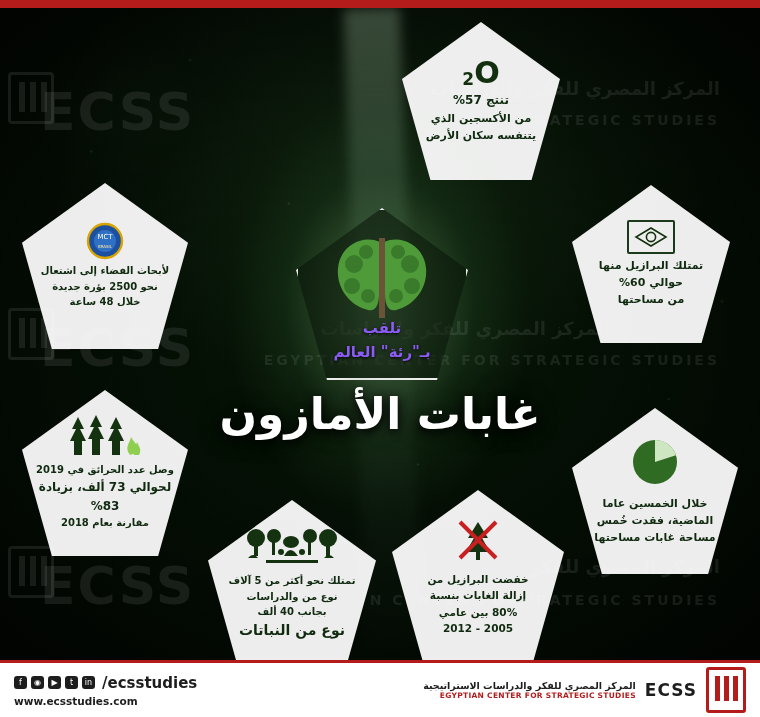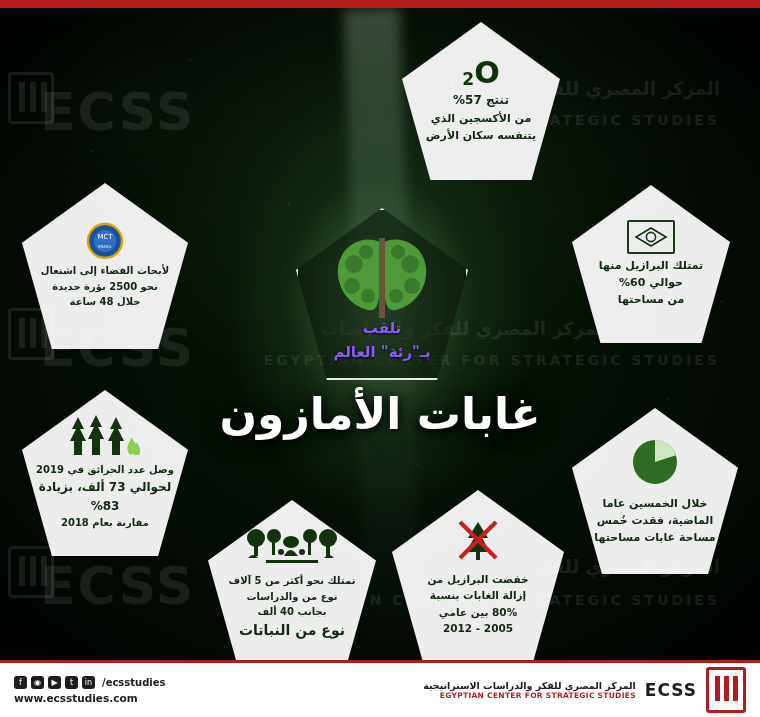--- a/index.html
+++ b/index.html
@@ -159,21 +159,21 @@
   .f-logo:after{content:"";position:absolute;left:15px;top:6px;width:5px;height:25px;background:#b41c1c;box-shadow:9px 0 0 #b41c1c;}
   .f-ecss{font-size:17px;font-weight:bold;color:#1d1d1d;letter-spacing:1px;}
   .f-name-ar{font-size:9.5px;color:#1d1d1d;font-weight:bold;direction:rtl;}
   .f-name-en{font-size:7.5px;color:#b41c1c;font-weight:bold;letter-spacing:.3px;}
   .f-right{text-align:left;direction:ltr;}
   .f-social{display:flex;align-items:center;gap:4px;justify-content:flex-end;}
   .sdot{
     width:13px;height:13px;border-radius:3px;background:#1d1d1d;color:#fff;
     font-size:8px;display:flex;align-items:center;justify-content:center;
   }
-  .f-handle{font-size:10px;color:#1d1d1d;font-weight:bold;margin-left:3px;}
+  .f-handle{font-size:15px;color:#1d1d1d;font-weight:bold;margin-left:3px;}
   .f-site{font-size:10.5px;color:#1d1d1d;font-weight:bold;margin-top:3px;}
 
   
   .flag-box{
     width:44px;height:30px;border:2px solid #1b3a1b;border-radius:2px;
     display:flex;align-items:center;justify-content:center;
   }
 </style>
 </head>
 <body>

